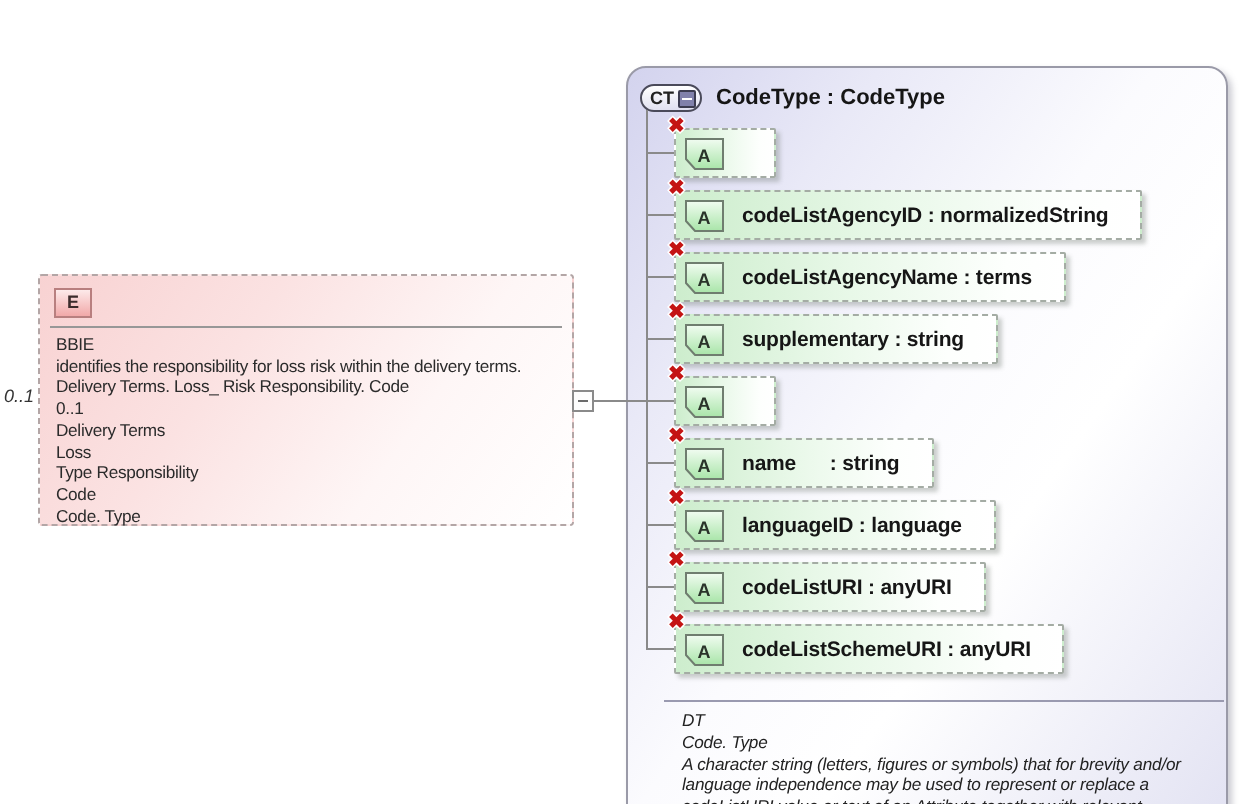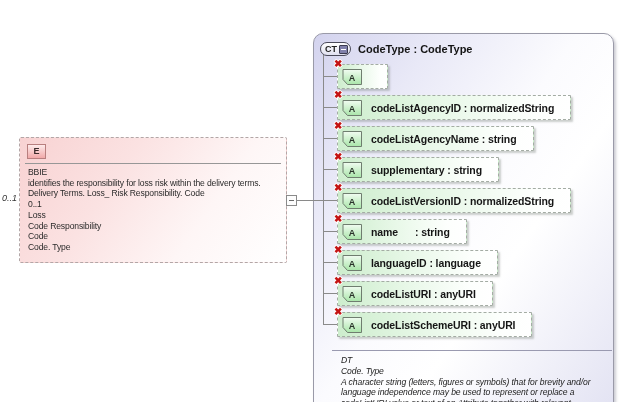--- a/index.html
+++ b/index.html
@@ -113,22 +113,23 @@
   <div class="element-box">
     <div class="ebox-header">
       <span class="e-icon">E</span>
     </div>
     <div class="ebox-sep"></div>
     <div class="ebox-notes">
       <div>BBIE</div>
       <div>identifies the responsibility for loss risk within the delivery terms.</div>
       <div>Delivery Terms. Loss_ Risk Responsibility. Code</div>
       <div>0..1</div>
+      <div>Delivery Terms</div>
       <div>Loss</div>
-      <div>Code Responsibility</div>
+      <div>Type Responsibility</div>
       <div>Code</div>
       <div>Code. Type</div>
     </div>
   </div>
 
   <div class="type-box">
     <div class="tree-vline"></div>
 
     <div class="tbox-header">
       <span class="ct-icon">
@@ -153,37 +154,36 @@
           <text x="10" y="12" text-anchor="middle">A</text>
         </svg>
         <span class="attr-label">codeListAgencyID : normalizedString</span>
       </div>
       <div class="attr-row">
         <span class="attr-badge">✖</span>
         <svg class="a-icon" width="20" height="16">
           <path d="M1 .5 H19.5 V15.5 H5.5 L1 10.5 Z" fill="url(#agrad)" stroke="#6f7d6f"></path>
           <text x="10" y="12" text-anchor="middle">A</text>
         </svg>
-        <span class="attr-label">codeListAgencyName : string</span>
+        <span class="attr-label">codeListAgencyName : terms</span>
       </div>
       <div class="attr-row">
         <span class="attr-badge">✖</span>
         <svg class="a-icon" width="20" height="16">
           <path d="M1 .5 H19.5 V15.5 H5.5 L1 10.5 Z" fill="url(#agrad)" stroke="#6f7d6f"></path>
           <text x="10" y="12" text-anchor="middle">A</text>
         </svg>
         <span class="attr-label">supplementary : string</span>
       </div>
       <div class="attr-row">
         <span class="attr-badge">✖</span>
         <svg class="a-icon" width="20" height="16">
           <path d="M1 .5 H19.5 V15.5 H5.5 L1 10.5 Z" fill="url(#agrad)" stroke="#6f7d6f"></path>
           <text x="10" y="12" text-anchor="middle">A</text>
         </svg>
-        <span class="attr-label">codeListVersionID : normalizedString</span>
       </div>
       <div class="attr-row">
         <span class="attr-badge">✖</span>
         <svg class="a-icon" width="20" height="16">
           <path d="M1 .5 H19.5 V15.5 H5.5 L1 10.5 Z" fill="url(#agrad)" stroke="#6f7d6f"></path>
           <text x="10" y="12" text-anchor="middle">A</text>
         </svg>
         <span class="attr-label">name      : string</span>
       </div>
       <div class="attr-row">

